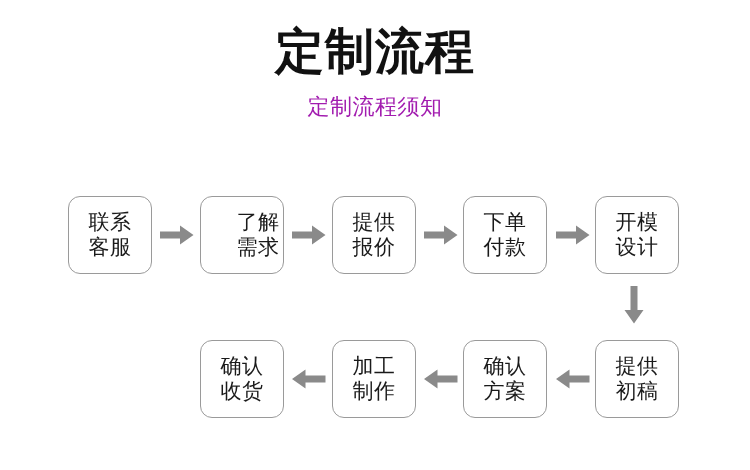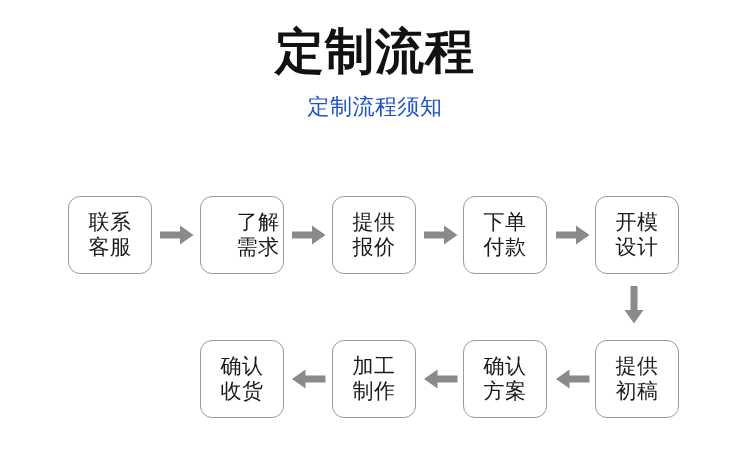--- a/index.html
+++ b/index.html
@@ -37,21 +37,21 @@
     line-height: 56px;
     letter-spacing: 1px;
     color: #111111;
     margin: 0;
   }
   .page-subtitle {
     font-size: 22px;
     font-weight: normal;
     line-height: 30px;
     letter-spacing: 0.5px;
-    color: #1d4ed8;
+    color: #a21caf;
     margin: 12px 0 0 0;
   }
 
   
   .node {
     position: absolute;
     width: 84px;
     height: 78px;
     box-sizing: border-box;
     border: 1.3px solid #9a9a9a;

